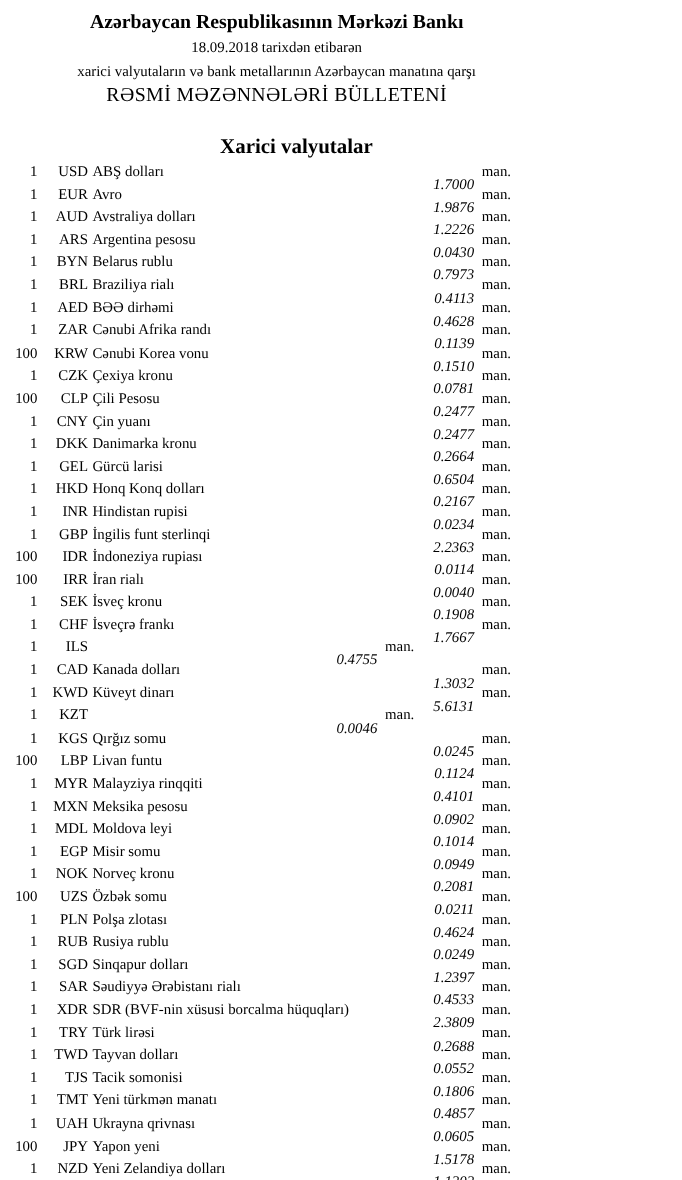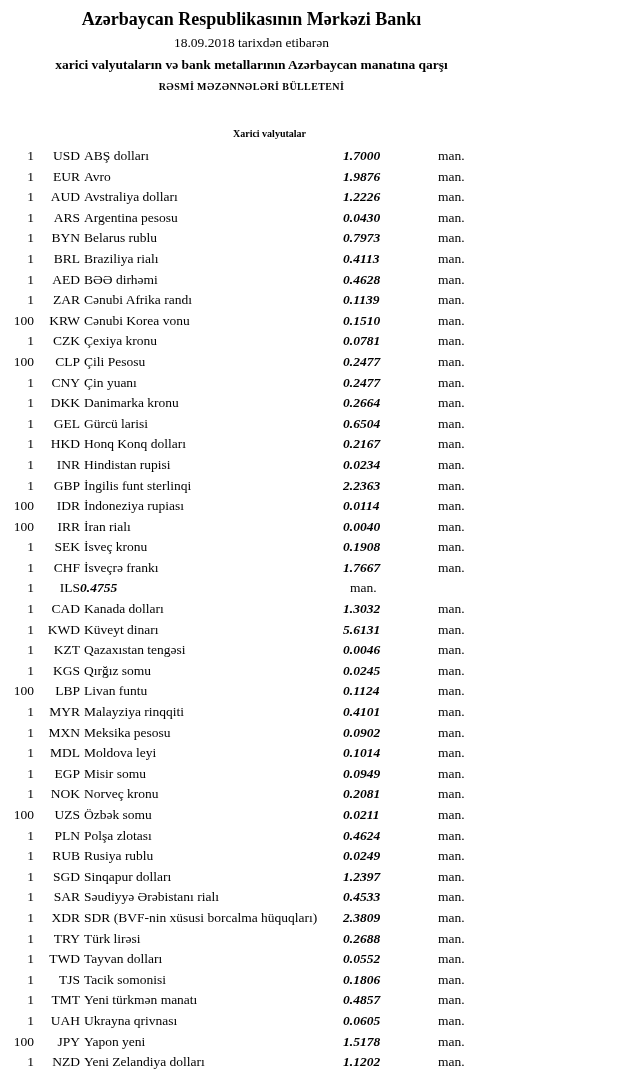--- a/index.html
+++ b/index.html
@@ -23,53 +23,53 @@
     font-weight: 700;
     line-height: 26px;
   }
   .date-line {
     font-size: 13.5px;
     font-weight: 400;
     line-height: 22px;
   }
   .subtitle-line {
     font-size: 13.5px;
-    font-weight: 700;
+    font-weight: 400;
     line-height: 21px;
   }
   .bulletin-title {
-    font-size: 10px;
-    font-weight: 700;
+    font-size: 18px;
+    font-weight: 400;
     line-height: 23px;
     letter-spacing: 0.4px;
   }
   .section-title {
     margin-top: 26px;
     text-align: center;
-    font-size: 10px;
+    font-size: 19px;
     font-weight: 700;
     line-height: 20px;
     padding-left: 36px;
   }
   .rates {
     margin-top: 2px;
     padding: 0 28px 0 4px;
   }
   .row {
     display: grid;
     grid-template-columns: 30px 46px 1fr 88px 44px;
     height: 20.6px;
     line-height: 20.6px;
     font-size: 13.5px;
     white-space: nowrap;
   }
   .c-qty  { text-align: right; }
   .c-code { text-align: right; }
   .c-name { padding-left: 4px; overflow: hidden; }
-  .c-rate { text-align: left; font-weight: 700; font-style: italic; }
+  .c-rate { text-align: right; font-weight: 400; font-style: italic; margin-top: 12px; }
   .c-unit { padding-left: 7px; }
 </style>
 </head>
 <body>
 
 <div class="page">
   <div class="hdr">
     <div class="bank-title">Azərbaycan Respublikasının Mərkəzi Bankı</div>
     <div class="date-line">18.09.2018 tarixdən etibarən</div>
     <div class="subtitle-line">xarici valyutaların və bank metallarının Azərbaycan manatına qarşı</div>
@@ -242,21 +242,20 @@
       <div class="row">
         <span class="c-qty">1</span>
         <span class="c-code">KWD</span>
         <span class="c-name">Küveyt dinarı</span>
         <span class="c-rate">5.6131</span>
         <span class="c-unit">man.</span>
       </div>
       <div class="row">
         <span class="c-qty">1</span>
         <span class="c-code">KZT</span>
-        <span class="c-name">Qazaxıstan tengəsi</span>
         <span class="c-rate">0.0046</span>
         <span class="c-unit">man.</span>
       </div>
       <div class="row">
         <span class="c-qty">1</span>
         <span class="c-code">KGS</span>
         <span class="c-name">Qırğız somu</span>
         <span class="c-rate">0.0245</span>
         <span class="c-unit">man.</span>
       </div>

